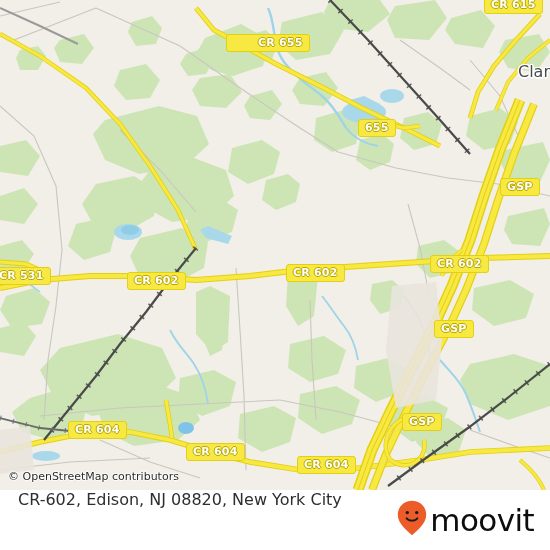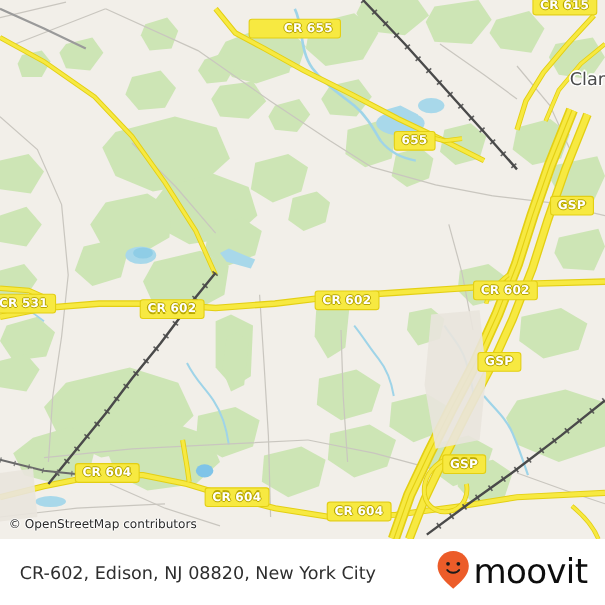--- a/index.html
+++ b/index.html
@@ -137,21 +137,20 @@
 
   
   #footer {
     position: absolute;
     left: 0;
     top: 490px;
     width: 550px;
     height: 60px;
     background: #ffffff;
     display: flex;
-    align-items: center;
     justify-content: space-between;
     box-sizing: border-box;
     padding: 0 16px 0 18px;
     gap: 28px;
   }
   #footer-address {
     color: #2e2e2e;
     font-family: "DejaVu Sans", sans-serif;
     font-size: 16px;
     white-space: nowrap;
@@ -328,21 +327,21 @@
         <path d="M0,418 L40,428 L80,432 L120,430" stroke="#6a6a6a" stroke-width="1.8" fill="none"></path>
         <path d="M0,418 L40,428 L80,432 L120,430" stroke="#6a6a6a" stroke-width="5" fill="none" stroke-dasharray="1.2 12" stroke-linecap="butt" opacity="0.8"></path>
       </g>
 
       <g fill="#e9e4dd" opacity="0.9">
         <path d="M392,286 L436,282 L442,340 L436,400 L396,408 L386,350 z"></path>
         <path d="M0,430 L30,426 L34,470 L0,474 z"></path>
       </g>
     </svg>
 
-    <div class="shield" style="left:226px; top:17px;padding-left:31px;">CR 655</div>
+    <div class="shield" style="left:226px; top:34px;padding-left:31px;">CR 655</div>
     <div class="shield" style="left:484px; top:-4px;">CR 615</div>
     <div class="shield" style="left:358px; top:119px;">655</div>
     <div class="shield" style="left:500px; top:178px;">GSP</div>
     <div class="shield" style="left:-8px; top:267px;">CR 531</div>
     <div class="shield" style="left:127px; top:272px;">CR 602</div>
     <div class="shield" style="left:286px; top:264px;">CR 602</div>
     <div class="shield" style="left:430px; top:255px;">CR 602</div>
     <div class="shield" style="left:434px; top:320px;">GSP</div>
     <div class="shield" style="left:402px; top:413px;">GSP</div>
     <div class="shield" style="left:68px; top:421px;">CR 604</div>

